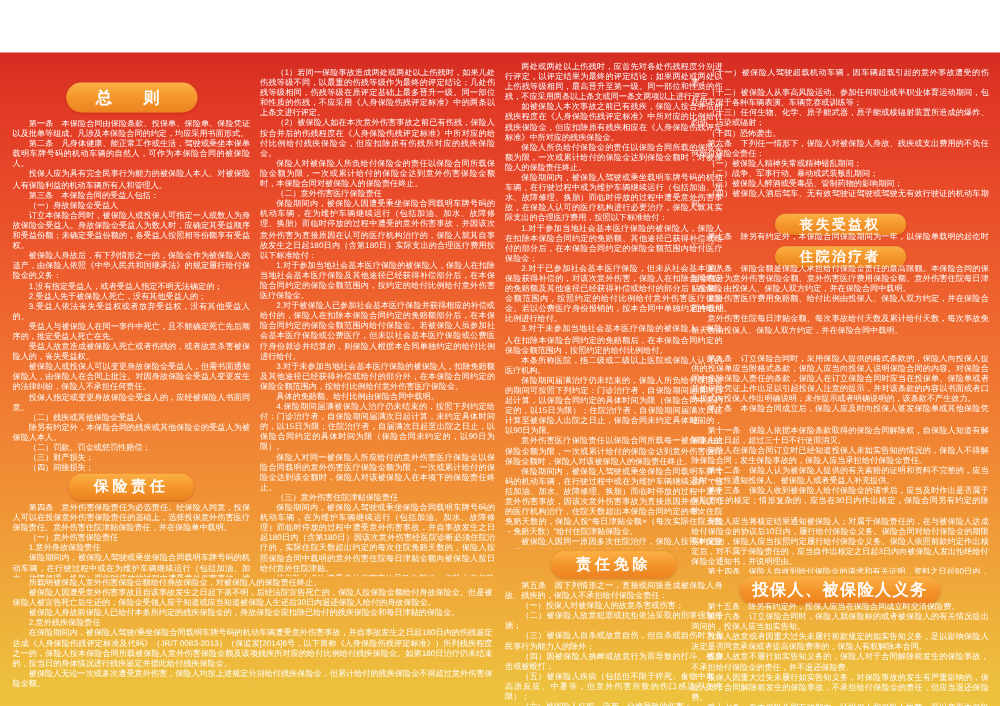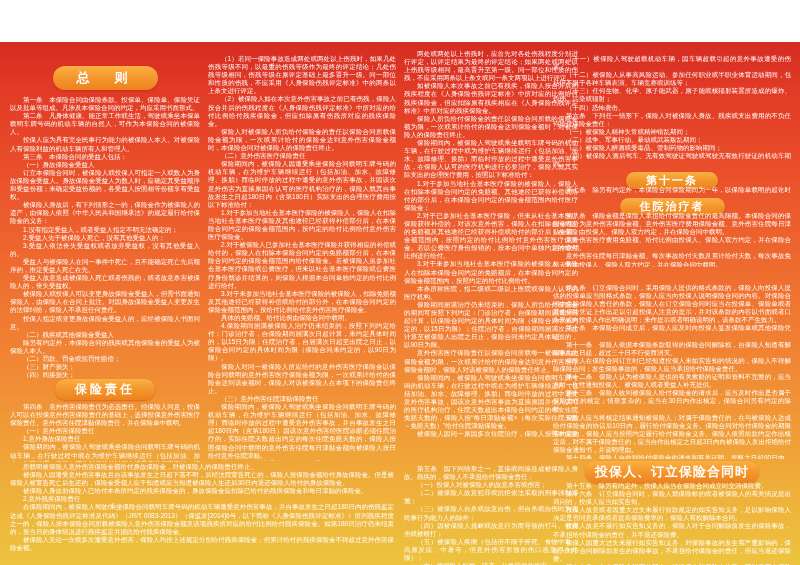--- a/index.html
+++ b/index.html
@@ -100,20 +100,23 @@
       <p class="para">1.对于参加当地社会基本医疗保险的被保险人，保险人在扣除本保险合同约定的免赔额、其他途径已获得补偿或给付的部分后，在本保险合同约定的保险金额范围内给付医疗保险金；</p>
       <p class="para">2.对于已参加社会基本医疗保险，但未从社会基本医疗保险获得补偿的，对该次意外伤害，保险人在扣除合同约定的免赔额及其他途径已经获得补偿或给付的部分后，在保险金额范围内，按照约定的给付比例给付意外伤害医疗保险金。若以公费医疗身份报销的，按本合同中单独约定的给付比例进行给付。</p>
       <p class="para">3.对于未参加当地社会基本医疗保险的被保险人，保险人在扣除本保险合同约定的免赔额后，在本保险合同约定的保险金额范围内，按照约定的给付比例给付。</p>
       <p class="para">本条所称医院，指二级或二级以上医院或保险人认可的医疗机构。</p>
       <p class="para">保险期间届满治疗仍未结束的，保险人所负给付保险金的期间可按照下列约定：门诊治疗者，自保险期间届满次日起计算，以保险合同约定的具体时间为限（保险合同中未约定的，以15日为限）；住院治疗者，自保险期间届满次日起计算至被保险人出院之日止，保险合同未约定具体时间的，以90日为限。</p>
       <p class="para">意外伤害医疗保险责任以保险合同所载每一被保险人的保险金额为限，一次或累计给付的保险金达到意外伤害医疗保险金额时，保险人对该被保险人的保险责任终止。</p>
       <p class="para">保险期间内，被保险人驾驶或乘坐保险合同载明车牌号码的机动车辆，在行驶过程中或在为维护车辆继续运行（包括加油、加水、故障修理、换胎）而临时停放的过程中遭受意外伤害事故，因该次意外伤害事故为直接原因并住入认可的医疗机构治疗，住院天数超出本保险合同约定的每次住院免赔天数的，保险人按“每日津贴金额×（每次实际住院天数－免赔天数）”给付住院津贴保险金。</p>
       <p class="para">被保险人因同一原因多次住院治疗，保险人按照本保险合同约定的保险金额给付，同一被保险人同一次事故给付天数不超过90天，累计给付天数不超过180天。</p>
     </div>
 
+  <div class="badge-wrap" style="left:404px;top:399px;width:174px;">
+    <span class="badge badge-md">责任免除</span>
+  </div>
   <div class="tblock" style="left:404px;top:423px;width:174px;height:106px;">
       <p class="para">第五条　因下列情形之一，直接或间接造成被保险人身故、残疾的，保险人不承担给付保险金责任：</p>
       <p class="para">（一）投保人对被保险人的故意杀害或伤害；</p>
       <p class="para">（二）被保险人故意犯罪或抗拒依法采取的刑事强制措施；</p>
       <p class="para">（三）被保险人自杀或故意自伤，但自杀或自伤时为无民事行为能力人的除外；</p>
       <p class="para">（四）因被保险人挑衅或故意行为而导致的打斗、被袭击或被殴打；</p>
       <p class="para">（五）被保险人疾病（包括但不限于猝死、食物中毒、高原反应、中暑等，但意外伤害所致的伤口感染不在此限）；</p>
       <p class="para">（六）被保险人妊娠、流产、分娩导致的伤害；</p>
       <p class="para">（七）被保险人药物过敏、整容手术、内外科手术或其他医疗行为导致的伤害；</p>
     </div>
@@ -124,21 +127,21 @@
       <p class="para">（十三）任何生物、化学、原子能武器，原子能或核辐射装置所造成的爆炸、灼伤、污染或辐射；</p>
       <p class="para">（十四）恐怖袭击。</p>
       <p class="para">第六条　下列任一情形下，保险人对被保险人身故、残疾或支出费用的不负任何给付保险金责任：</p>
       <p class="para">（一）被保险人精神失常或精神错乱期间；</p>
       <p class="para">（二）战争、军事行动、暴动或武装叛乱期间；</p>
       <p class="para">（三）被保险人醉酒或受毒品、管制药物的影响期间；</p>
       <p class="para">（四）被保险人酒后驾车、无有效驾驶证驾驶或驾驶无有效行驶证的机动车期间。</p>
     </div>
 
   <div class="badge-wrap" style="left:553px;top:128px;width:238px;">
-    <span class="badge badge-sm">第十一条</span>
+    <span class="badge badge-sm">丧失受益权</span>
   </div>
   <div class="tblock" style="left:553px;top:144px;width:238px;height:9px;">
       <p class="para">第七条　除另有约定外，本保险合同保险期间为一年，以保险单载明的起讫时间为准。</p>
     </div>
 
   <div class="badge-wrap" style="left:553px;top:154px;width:238px;">
     <span class="badge badge-sm">住院治疗者</span>
   </div>
   <div class="tblock" style="left:553px;top:170px;width:238px;height:55px;">
       <p class="para">第八条　保险金额是保险人承担给付保险金责任的最高限额。本保险合同的保险金额分为意外伤害保险金额、意外伤害医疗费用保险金额、意外伤害住院每日津贴金额，由投保人、保险人双方约定，并在保险合同中载明。</p>
@@ -151,21 +154,21 @@
       <p class="para">第十条　本保险合同成立后，保险人应及时向投保人签发保险单或其他保险凭证。</p>
       <p class="para">第十一条　保险人依据本保险条款取得的保险合同解除权，自保险人知道有解除事由之日起，超过三十日不行使而消灭。</p>
       <p class="para">保险人在保险合同订立时已经知道投保人未如实告知的情况的，保险人不得解除保险合同；发生保险事故的，保险人应当承担给付保险金责任。</p>
       <p class="para">第十二条　保险人认为被保险人提供的有关索赔的证明和资料不完整的，应当及时一次性通知投保人、被保险人或者受益人补充提供。</p>
       <p class="para">第十三条　保险人收到被保险人给付保险金的请求后，应当及时作出是否属于保险责任的核定；情形复杂的，应当在30日内作出核定，保险合同另有约定的除外。</p>
       <p class="para">保险人应当将核定结果通知被保险人；对属于保险责任的，在与被保险人达成给付保险金的协议后10日内，履行给付保险金义务。保险合同对给付保险金的期限有约定的，保险人应当按照约定履行给付保险金义务。保险人依照前款约定作出核定后，对不属于保险责任的，应当自作出核定之日起3日内向被保险人发出拒绝给付保险金通知书，并说明理由。</p>
       <p class="para">第十四条　保险人自收到给付保险金的请求和有关证明、资料之日起60日内，对其给付的数额不能确定的，应当根据已有证明和资料可以确定的数额先予支付；保险人最终确定给付的数额后，应当支付相应的差额。</p>
     </div>
 
   <div class="badge-wrap" style="left:553px;top:419px;width:238px;">
-    <span class="badge badge-xl">投保人、订立保险合同时</span>
+    <span class="badge badge-xl">投保人、被保险人义务</span>
   </div>
   <div class="tblock" style="left:553px;top:440px;width:238px;height:100px;">
       <p class="para">第十五条　除另有约定外，投保人应当在保险合同成立时交清保险费。</p>
       <p class="para">第十六条　订立保险合同时，保险人就保险标的或者被保险人的有关情况提出询问的，投保人应当如实告知。</p>
       <p class="para">投保人故意或者因重大过失未履行前款规定的如实告知义务，足以影响保险人决定是否同意承保或者提高保险费率的，保险人有权解除本合同。</p>
       <p class="para">投保人故意不履行如实告知义务的，保险人对于合同解除前发生的保险事故，不承担给付保险金的责任，并不退还保险费。</p>
       <p class="para">投保人因重大过失未履行如实告知义务，对保险事故的发生有严重影响的，保险人对于合同解除前发生的保险事故，不承担给付保险金的责任，但应当退还保险费。</p>
       <p class="para">第十七条　在本保险合同有效期内，经投保人和保险人协商，可以变更本保险合同的有关内容。变更时应当由保险人在保险单或者其他保险凭证上予以批注或者附贴批单，或者由投保人和保险人订立变更的书面协议。</p>
     </div>
 

